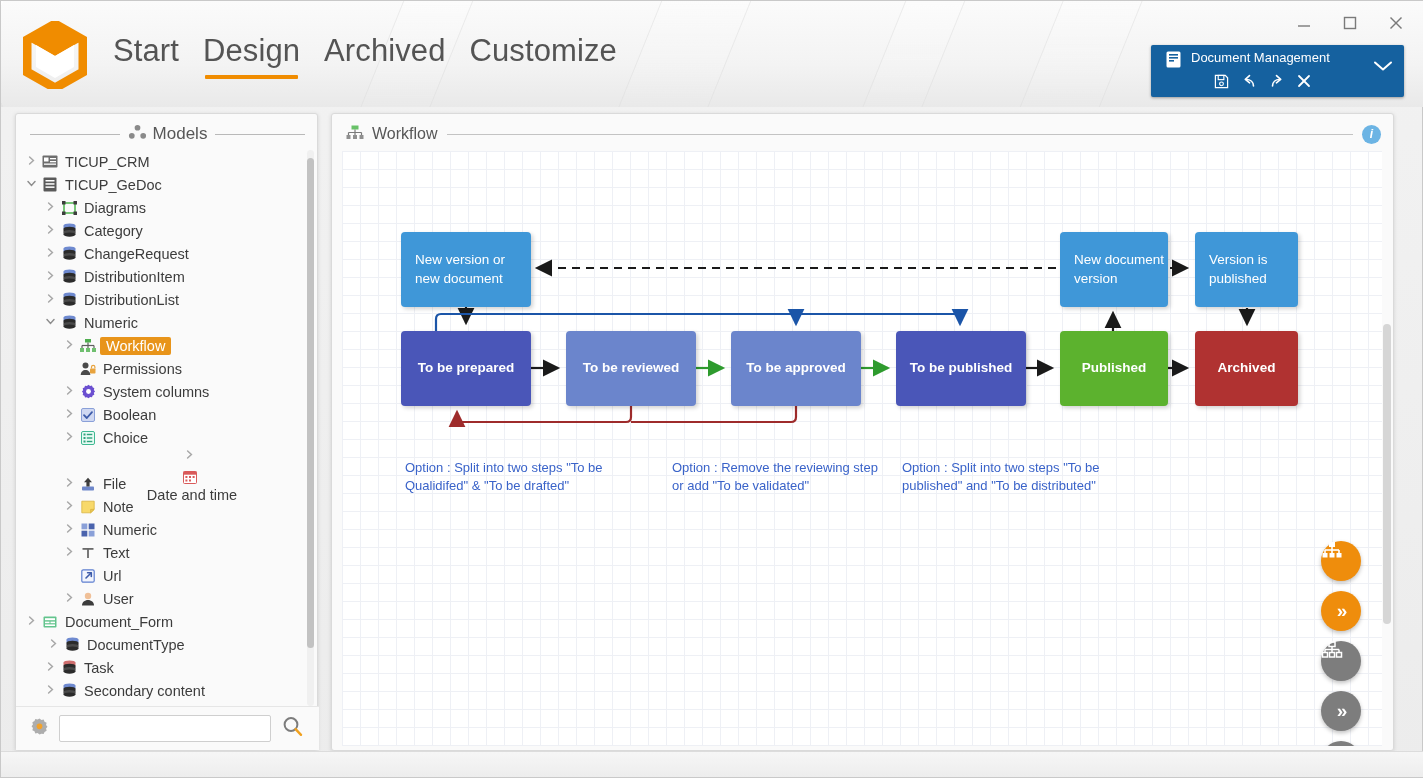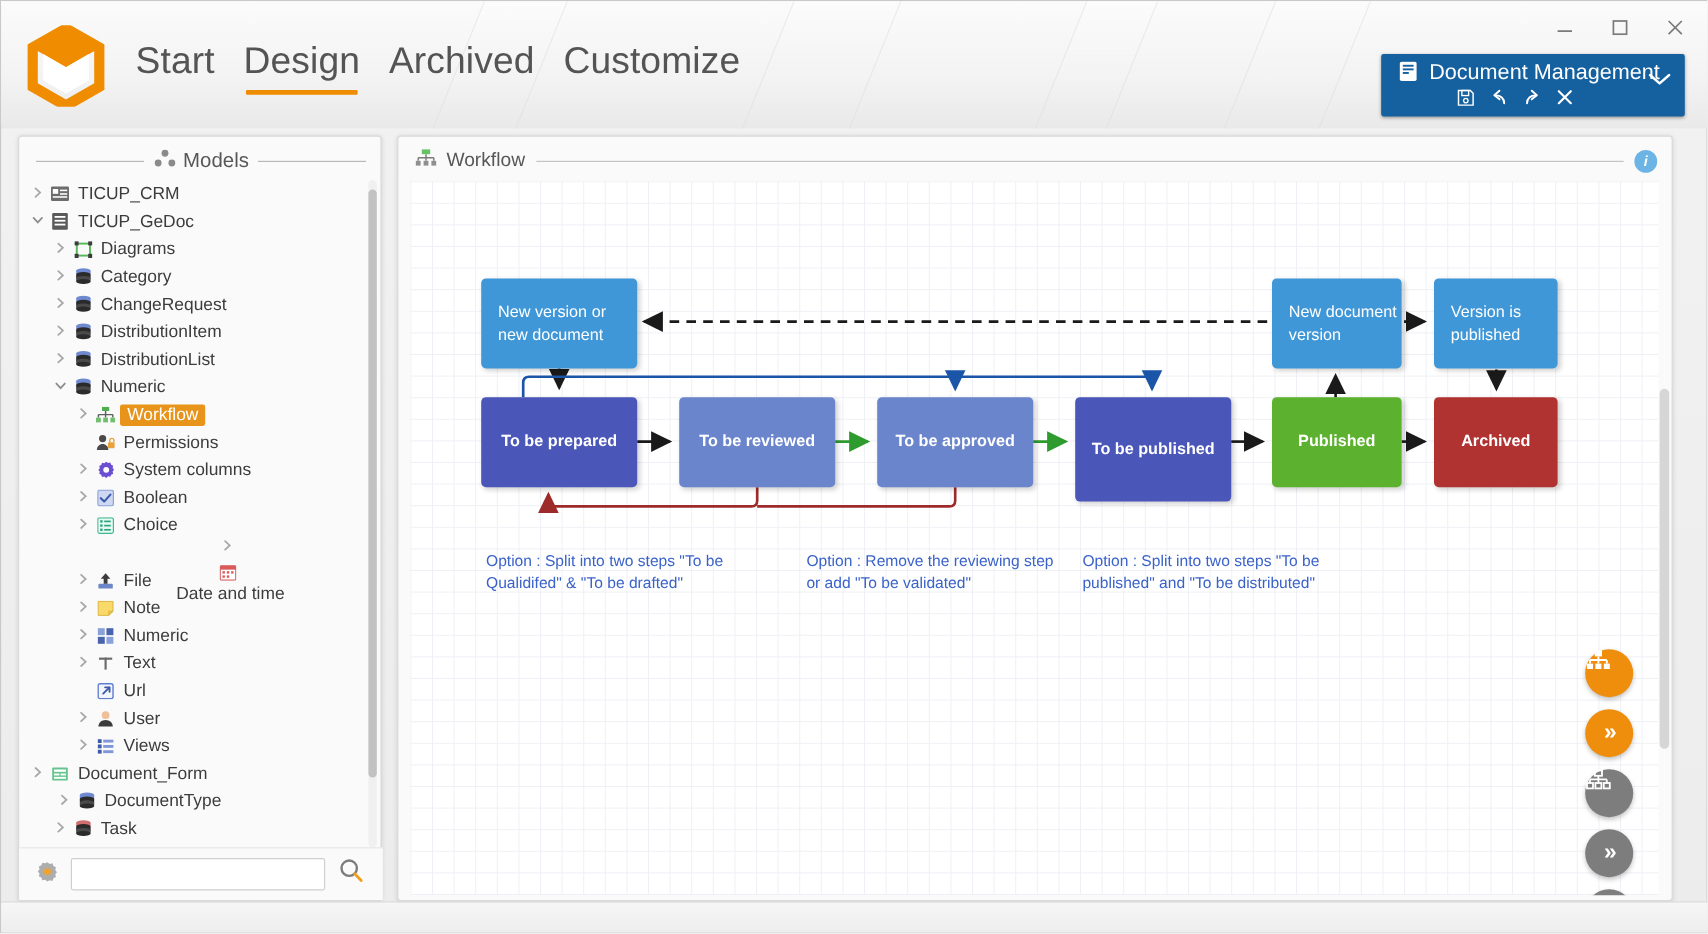--- a/index.html
+++ b/index.html
@@ -51,21 +51,21 @@
   }
   .winbtn svg { display:block; }
 
   
   #docpanel {
     position: absolute; left: 1150px; top: 44px; width: 253px; height: 52px;
     background: #15619f; color: #fff; border-radius: 2px;
     box-shadow: 0 1px 3px rgba(0,0,0,.35);
   }
   #docpanel .dp-title {
-    position: absolute; left: 40px; top: 5px; font-size: 18px; white-space: nowrap;
+    position: absolute; left: 40px; top: 5px; font-size: 13px; white-space: nowrap;
   }
   #docpanel .dp-bookicon { position: absolute; left: 15px; top: 6px; }
   #docpanel .dp-tools {
     position: absolute; left: 0; right: 30px; top: 25px; height: 22px;
     display: flex; align-items: center; justify-content: center; gap: 12px;
   }
   #docpanel .dp-tool { cursor: pointer; display:flex; align-items:center; justify-content:center; }
   #docpanel .dp-chevron { position: absolute; right: 10px; top: 14px; cursor: pointer; }
 
   
@@ -576,36 +576,20 @@
           <span class="caret"><svg width="11" height="11" viewBox="0 0 11 11">
               <path d="M3.6 2 7.4 5.5 3.6 9" fill="none" stroke="#a8a8a8" stroke-width="1.5" stroke-linecap="round"></path>
             </svg></span>
           <span class="ticon">
             <svg width="14" height="14" viewBox="0 0 14 14">
               <circle cx="7" cy="4" r="3.2" fill="#f0c098"></circle>
               <path d="M1 13.5c0-3.2 2.7-5.5 6-5.5s6 2.3 6 5.5z" fill="#3c3c3c"></path>
             </svg>
           </span>
           <span class="tlabel">User</span>
-        </div>
-        <div class="tnode" style="padding-left: 44px;">
-          <span class="caret"><svg width="11" height="11" viewBox="0 0 11 11">
-              <path d="M3.6 2 7.4 5.5 3.6 9" fill="none" stroke="#a8a8a8" stroke-width="1.5" stroke-linecap="round"></path>
-            </svg></span>
-          <span class="ticon">
-            <svg width="14" height="14" viewBox="0 0 14 14">
-              <rect x="0.5" y="1" width="3.2" height="3.2" fill="#3d5ba9"></rect>
-              <rect x="0.5" y="5.4" width="3.2" height="3.2" fill="#3d5ba9"></rect>
-              <rect x="0.5" y="9.8" width="3.2" height="3.2" fill="#3d5ba9"></rect>
-              <rect x="5" y="1.4" width="8.5" height="2.4" fill="#7f97d8"></rect>
-              <rect x="5" y="5.8" width="8.5" height="2.4" fill="#7f97d8"></rect>
-              <rect x="5" y="10.2" width="8.5" height="2.4" fill="#7f97d8"></rect>
-            </svg>
-          </span>
-          <span class="tlabel">Views</span>
         </div>
         <div class="tnode" style="">
           <span class="caret"><svg width="11" height="11" viewBox="0 0 11 11">
               <path d="M3.6 2 7.4 5.5 3.6 9" fill="none" stroke="#a8a8a8" stroke-width="1.5" stroke-linecap="round"></path>
             </svg></span>
           <span class="ticon">
             <svg width="14" height="12" viewBox="0 0 14 12">
               <rect x="0.5" y="0.5" width="13" height="11" rx="1" fill="#63c48d"></rect>
               <rect x="2" y="2.2" width="10" height="2" fill="#fff"></rect>
               <rect x="2" y="5.6" width="4.5" height="1.6" fill="#fff"></rect>
@@ -768,21 +752,21 @@
           </div>
           <div class="node centered" style="left: 59px; top: 180px; width: 130px; height: 75px; background: rgb(74, 86, 184);">
             <span>To be prepared</span>
           </div>
           <div class="node centered" style="left: 224px; top: 180px; width: 130px; height: 75px; background: rgb(107, 133, 204);">
             <span>To be reviewed</span>
           </div>
           <div class="node centered" style="left: 389px; top: 180px; width: 130px; height: 75px; background: rgb(107, 133, 204);">
             <span>To be approved</span>
           </div>
-          <div class="node centered" style="left: 554px; top: 180px; width: 130px; height: 87px; background: rgb(74, 86, 184);">
+          <div class="node centered" style="left: 554px; top: 180px; width: 130px; height: 75px; background: rgb(74, 86, 184);">
             <span>To be published</span>
           </div>
           <div class="node centered" style="left: 718px; top: 180px; width: 108px; height: 75px; background: rgb(92, 178, 46);">
             <span>Published</span>
           </div>
           <div class="node centered" style="left: 853px; top: 180px; width: 103px; height: 75px; background: rgb(176, 50, 49);">
             <span>Archived</span>
           </div>
         </div>
 

